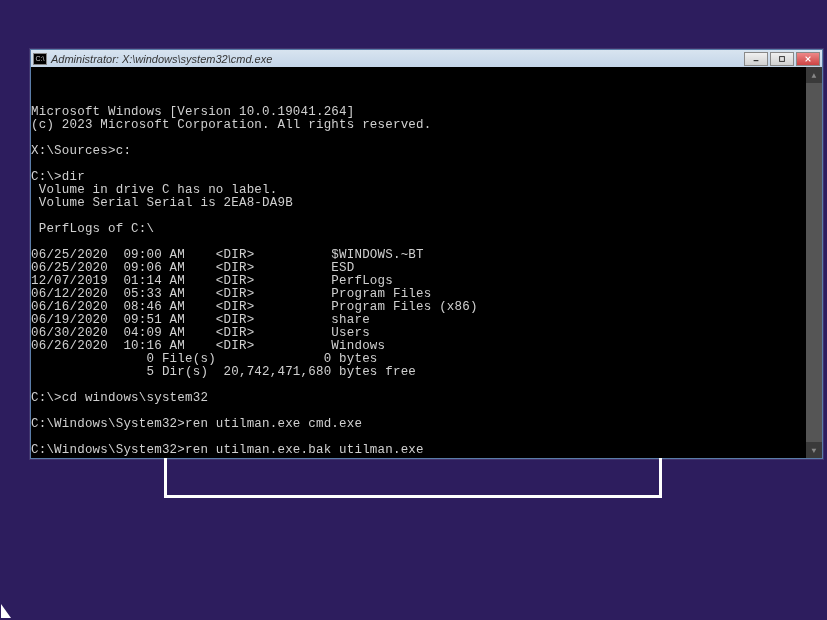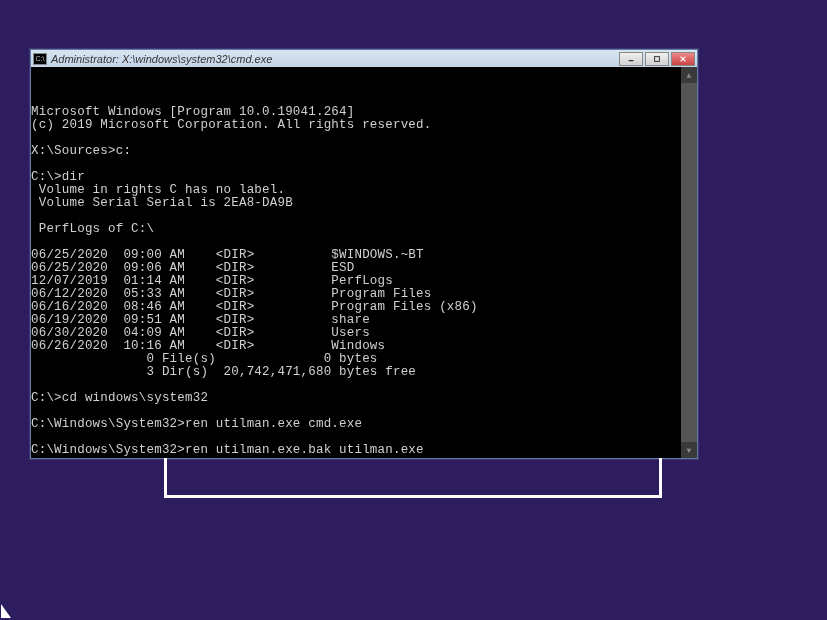--- a/index.html
+++ b/index.html
@@ -8,21 +8,21 @@
       height: 620px;
       background: #2d1d5e;
       font-family: 'Consolas', 'Courier New', monospace;
       overflow: hidden;
       position: relative;
     }
     .window {
       position: absolute;
       top: 49px;
       left: 30px;
-      width: 668px;
+      width: 793px;
       height: 410px;
       border: 1px solid #5a7ca8;
       background: #f9a8d4;
       box-shadow: 0 0 0 1px rgba(255,255,255,0.1);
     }
     .titlebar {
       height: 17px;
       background: linear-gradient(to bottom, #d8e4f0, #c4d5e8);
       display: flex;
       align-items: center;
@@ -146,41 +146,41 @@
       <div class="win-btn close">
         <svg viewBox="0 0 10 10">
             <line x1="2" y1="2" x2="8" y2="8" stroke="#fff" stroke-width="1.5"></line>
             <line x1="8" y1="2" x2="2" y2="8" stroke="#fff" stroke-width="1.5"></line>
           </svg>
       </div>
     </div>
   </div>
   <div class="terminal">
     <div class="terminal-content">
-<span>Microsoft Windows [Program 10.0.19041.264]</span>
-<span>(c) 2019 Microsoft Corporation. All rights reserved.</span>
+<span>Microsoft Windows [Version 10.0.19041.264]</span>
+<span>(c) 2023 Microsoft Corporation. All rights reserved.</span>
 
 <span>X:\Sources&gt;c:</span>
 
 <span>C:\&gt;dir</span>
-<span> Volume in rights C has no label.</span>
+<span> Volume in drive C has no label.</span>
 <span> Volume Serial Serial is 2EA8-DA9B</span>
 
 <span> PerfLogs of C:\</span>
 
 <div id="dir-list">06/25/2020  09:00 AM    &lt;DIR&gt;          $WINDOWS.~BT
 06/25/2020  09:06 AM    &lt;DIR&gt;          ESD
 12/07/2019  01:14 AM    &lt;DIR&gt;          PerfLogs
 06/12/2020  05:33 AM    &lt;DIR&gt;          Program Files
 06/16/2020  08:46 AM    &lt;DIR&gt;          Program Files (x86)
 06/19/2020  09:51 AM    &lt;DIR&gt;          share
 06/30/2020  04:09 AM    &lt;DIR&gt;          Users
 06/26/2020  10:16 AM    &lt;DIR&gt;          Windows
 </div><span>               0 File(s)              0 bytes</span>
-<span>               3 Dir(s)  20,742,471,680 bytes free</span>
+<span>               5 Dir(s)  20,742,471,680 bytes free</span>
 
 <span>C:\&gt;cd windows\system32</span>
 
 <span>C:\Windows\System32&gt;ren utilman.exe cmd.exe</span>
 
 <span>C:\Windows\System32&gt;ren utilman.exe.bak utilman.exe</span>
 
 
 </div>
     <div class="scrollbar">

